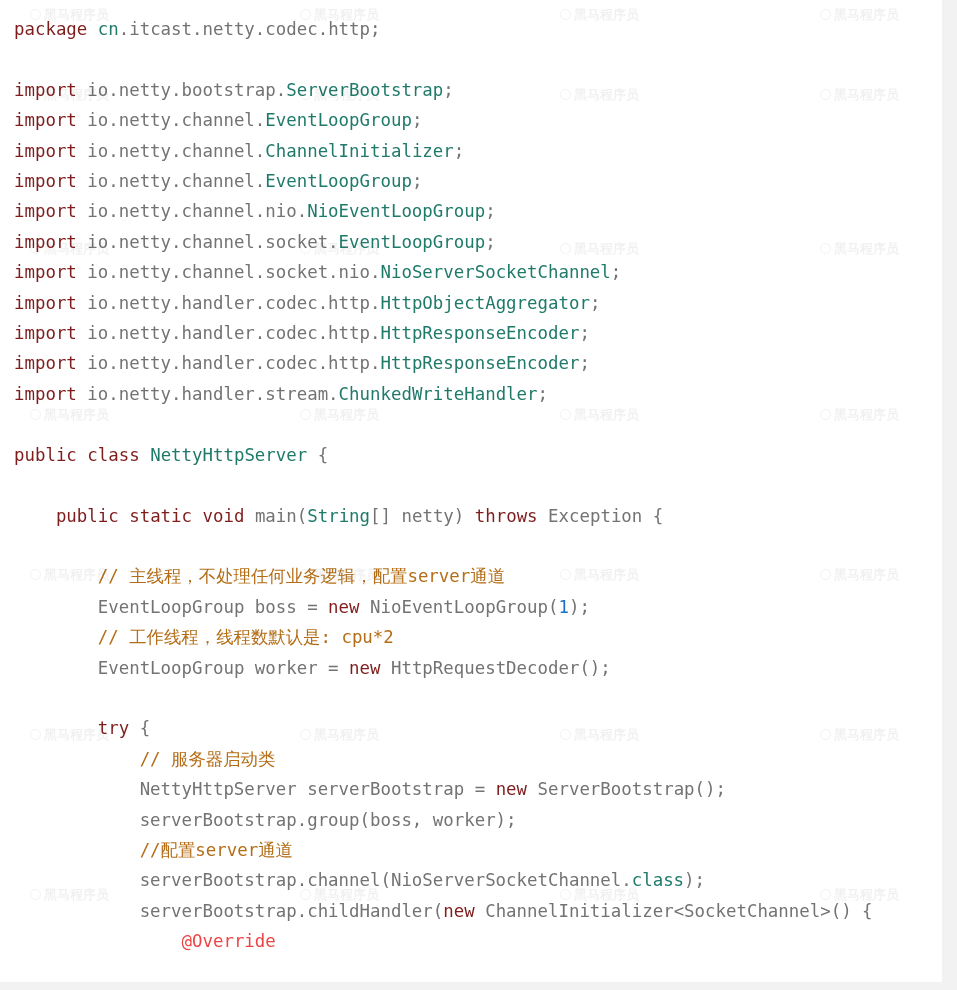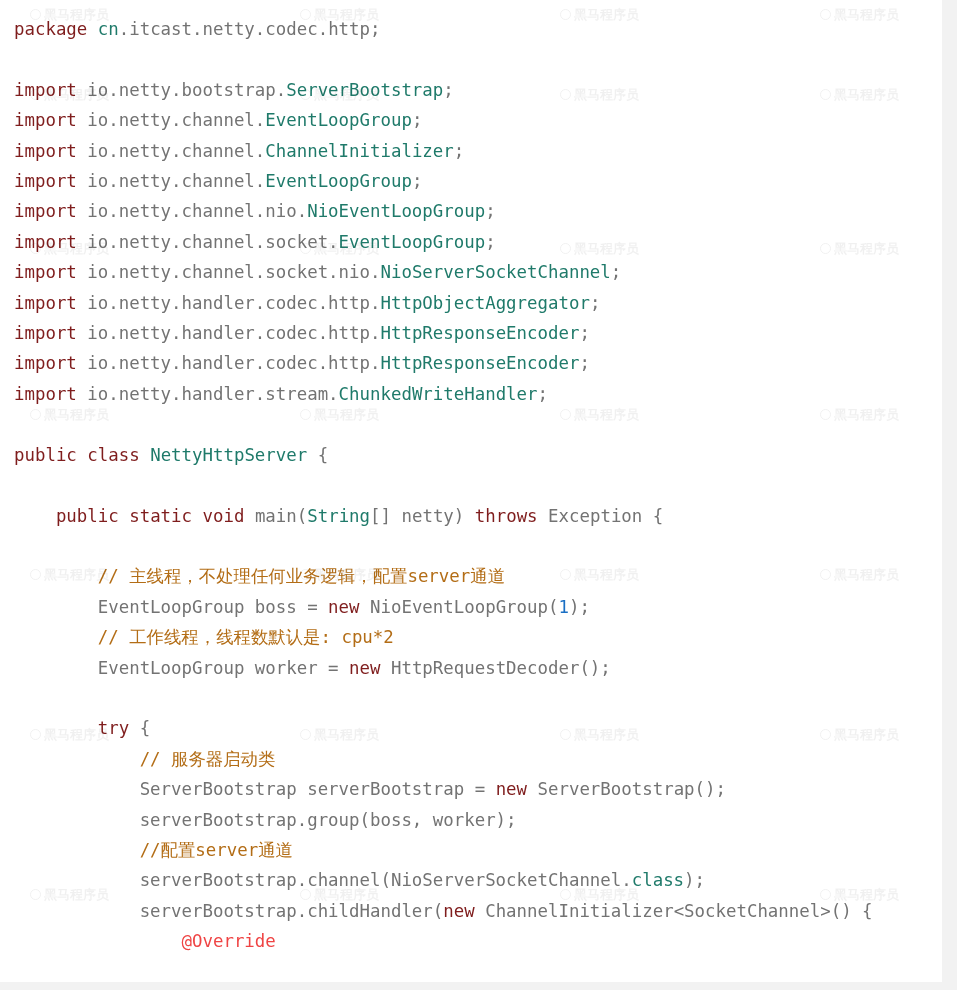--- a/index.html
+++ b/index.html
@@ -110,21 +110,21 @@
 <span></span>
 <span>    <span class="kw">public</span><span class="plain"> </span><span class="kw">static</span><span class="plain"> </span><span class="kw">void</span><span class="plain"> main(</span><span class="type">String</span><span class="plain">[] netty) </span><span class="kw">throws</span><span class="plain"> Exception {</span></span>
 <span></span>
 <span>        <span class="cmt">// 主线程，不处理任何业务逻辑，配置server通道</span></span>
 <span>        <span class="plain">EventLoopGroup boss = </span><span class="kw">new</span><span class="plain"> NioEventLoopGroup(</span><span class="num">1</span><span class="plain">);</span></span>
 <span>        <span class="cmt">// 工作线程，线程数默认是: cpu*2</span></span>
 <span>        <span class="plain">EventLoopGroup worker = </span><span class="kw">new</span><span class="plain"> HttpRequestDecoder();</span></span>
 <span></span>
 <span>        <span class="kw">try</span><span class="plain"> {</span></span>
 <span>            <span class="cmt">// 服务器启动类</span></span>
-<span>            <span class="plain">ServerBootstrap serverBootstrap = </span><span class="kw">new</span><span class="plain"> ServerBootstrap();</span></span>
+<span>            <span class="plain">NettyHttpServer serverBootstrap = </span><span class="kw">new</span><span class="plain"> ServerBootstrap();</span></span>
 <span>            <span class="plain">serverBootstrap.group(boss, worker);</span></span>
 <span>            <span class="cmt">//配置server通道</span></span>
 <span>            <span class="plain">serverBootstrap.channel(NioServerSocketChannel.</span><span class="type">class</span><span class="plain">);</span></span>
 <span>            <span class="plain">serverBootstrap.childHandler(</span><span class="kw">new</span><span class="plain"> ChannelInitializer&lt;SocketChannel&gt;() {</span></span>
 <span>                <span class="ann">@Override</span></span></pre>
   </div>
 
   <div id="watermark-layer">
       <div class="wm" style="left: 30px; top: 6px;"><span class="dot"></span><span>黑马程序员</span></div>
       <div class="wm" style="left: 300px; top: 6px;"><span class="dot"></span><span>黑马程序员</span></div>

